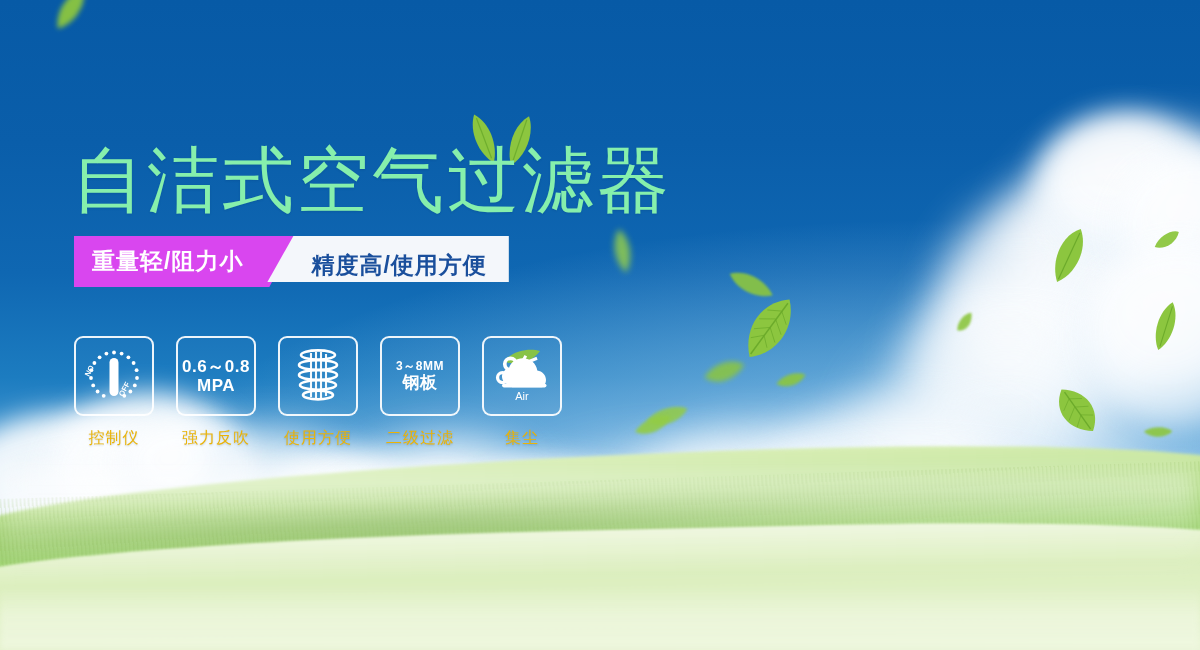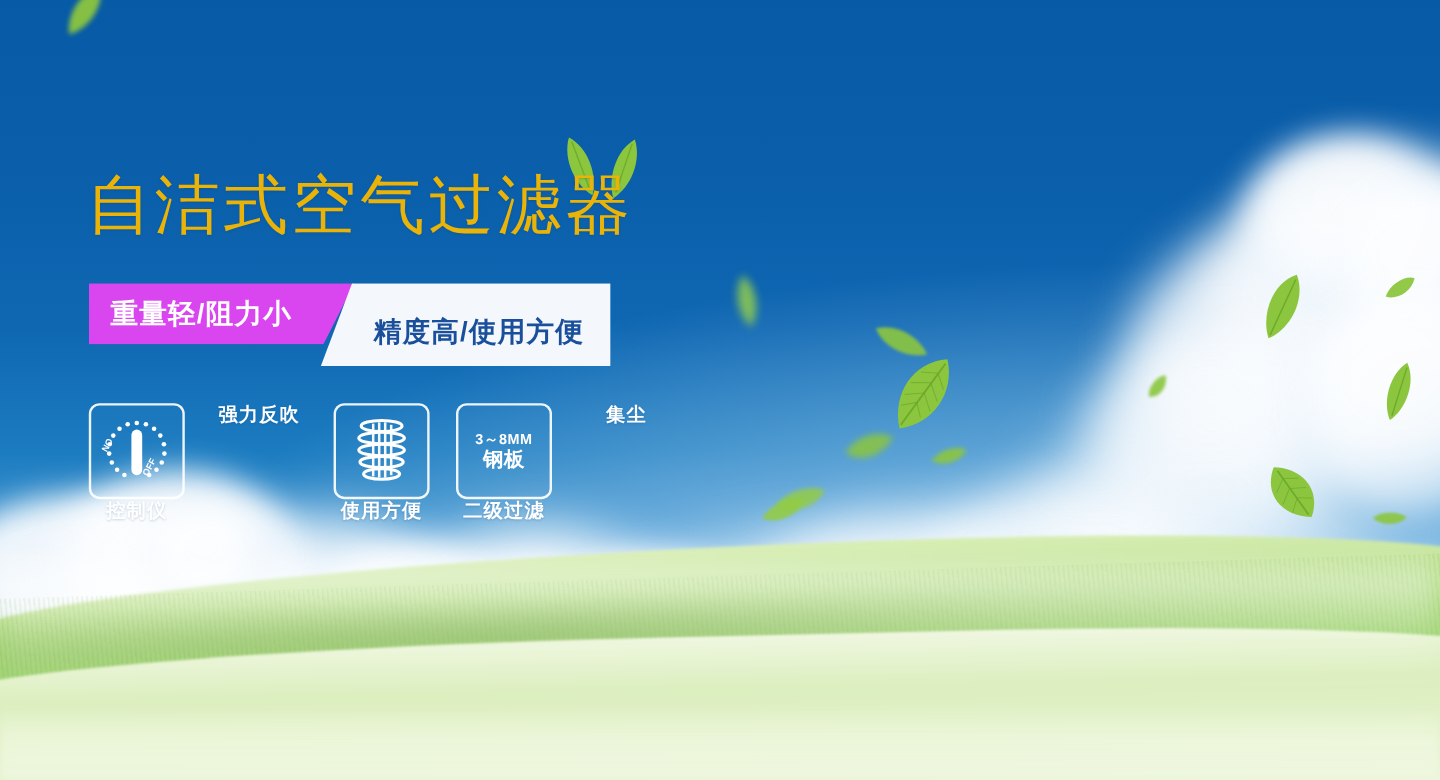--- a/index.html
+++ b/index.html
@@ -81,37 +81,37 @@
 
   
   .leaf { position:absolute; }
   .leaf svg { display:block; width:100%; height:100%; overflow:visible; }
 
   
   .content { position:absolute; left:0; top:0; width:1200px; height:650px; }
 
   .headline {
     position:absolute; left:72px; top:143px;
-    font-size:54px; line-height:1.04; letter-spacing:3px;
-    color:#eab308; font-weight:300; white-space:nowrap;
+    font-size:72px; line-height:1.04; letter-spacing:3px;
+    color:#86efac; font-weight:300; white-space:nowrap;
     text-shadow:0 1px 2px rgba(5,50,100,0.18);
   }
 
   
   .badge { position:absolute; left:74px; top:236px; height:51px; display:flex; }
   .badge-left {
     position:relative; height:51px;
     background:#d946ef; color:#ffffff;
     padding:0 52px 0 18px;
     display:flex; align-items:center;
     font-size:23px; letter-spacing:1px; font-weight:700;
     clip-path:polygon(0 0, 100% 0, calc(100% - 26px) 100%, 0 100%);
   }
   .badge-right {
-    position:relative; height:69px; margin-left:-28px;
+    position:relative; height:46px; margin-left:-28px;
     background:#f4f7fb; color:#1a4f9c;
     padding:12px 22px 0 44px;
     display:flex; align-items:center;
     font-size:23px; letter-spacing:1px; font-weight:700;
     clip-path:polygon(26px 0, 100% 0, 100% 100%, 0 100%);
   }
 
   
   .features { position:absolute; left:74px; top:336px; display:flex; gap:22px; }
   .feature { width:80px; display:flex; flex-direction:column; align-items:center; }
@@ -121,22 +121,22 @@
     background:rgba(255,255,255,0.02);
   }
   .feature-box svg { display:block; }
   .feature-text {
     color:#ffffff; text-align:center; line-height:1.12; font-weight:600;
     letter-spacing:.5px;
   }
   .ft-big { font-size:17px; }
   .ft-sm  { font-size:12px; }
   .feature-label {
-    margin-top:0; font-size:16px; color:#ffffff; white-space:nowrap;
-    letter-spacing:1px; text-shadow:0 1px 2px rgba(5,50,100,0.2);font-weight:bold;
+    margin-top:12px; font-size:16px; color:#eab308; white-space:nowrap;
+    letter-spacing:1px; text-shadow:0 1px 2px rgba(5,50,100,0.2);
   }
 </style>
 </head>
 <body>
 
 <div id="banner">
 
   <div class="sky"></div>
 
   <div class="clouds">
@@ -333,20 +333,26 @@
             </g>
             <rect x="26.5" y="13" width="9" height="38" rx="4.5" fill="#ffffff"></rect>
             <text x="6" y="32" fill="#ffffff" font-family="Liberation Sans, sans-serif" font-size="7.5" font-weight="700" transform="rotate(-62 6 32)">NO</text>
             <text x="40" y="52" fill="#ffffff" font-family="Liberation Sans, sans-serif" font-size="7.5" font-weight="700" transform="rotate(-62 40 52)">OFF</text>
           </svg>
         </div>
         <div class="feature-label">控制仪</div>
       </div>
 
       <div class="feature">
+        <div class="feature-box">
+          <div class="feature-text">
+            <div class="ft-big">0.6～0.8</div>
+            <div class="ft-big">MPA</div>
+          </div>
+        </div>
         <div class="feature-label">强力反吹</div>
       </div>
 
       <div class="feature">
         <div class="feature-box">
           <svg width="56" height="58" viewBox="0 0 56 58">
             <g fill="none" stroke="#ffffff" stroke-width="2.6">
               <ellipse cx="28" cy="8" rx="17" ry="4.6"></ellipse>
               <ellipse cx="28" cy="18" rx="19" ry="4.8"></ellipse>
               <ellipse cx="28" cy="28" rx="19" ry="4.8"></ellipse>
@@ -368,18 +374,37 @@
         <div class="feature-box">
           <div class="feature-text">
             <div class="ft-sm">3～8MM</div>
             <div class="ft-big">钢板</div>
           </div>
         </div>
         <div class="feature-label">二级过滤</div>
       </div>
 
       <div class="feature">
+        <div class="feature-box">
+          <svg width="64" height="58" viewBox="0 0 64 58">
+            <path d="M14 14 C24 3 40 1 50 4 C42 15 26 20 14 14 Z" fill="#8cc63f" opacity=".95"></path>
+            <g fill="#ffffff">
+              <path d="M20.5 9.5 a7.6 7.6 0 1 1 0 15.2 a7.6 7.6 0 1 1 0 -15.2 Z
+                       M20.5 13.2 a3.9 3.9 0 1 0 0 7.8 a3.9 3.9 0 1 0 0 -7.8 Z"></path>
+              <path d="M30 16 l4.5 -8 l2.6 1.5 l-4.5 8 Z"></path>
+              <path d="M38.5 13 l8 -3.2 l1.1 2.9 l-8 3.2 Z"></path>
+              <path d="M12.5 24 a6.6 6.6 0 1 1 0 13.2 a6.6 6.6 0 1 1 0 -13.2 Z
+                       M12.5 27.3 a3.3 3.3 0 1 0 0 6.6 a3.3 3.3 0 1 0 0 -6.6 Z"></path>
+              <path d="M22 38.5 C16.4 38.5 12 34.4 12 29.6 C12 25.6 14.9 22.2 18.9 21.2
+                       C20.5 15.4 26.1 11.2 32.8 11.2 C40.3 11.2 46.5 16.5 47.3 23.4
+                       C52.3 24.1 56 28.1 56 32.9 C56 35.9 54.5 38.5 52.2 40.2
+                       L22 40.2 Z"></path>
+              <rect x="12" y="36.8" width="44.5" height="3.6" rx="1.8"></rect>
+            </g>
+            <text x="32" y="53" fill="#ffffff" text-anchor="middle" font-family="Liberation Sans, sans-serif" font-size="11">Air</text>
+          </svg>
+        </div>
         <div class="feature-label">集尘</div>
       </div>
 
     </div>
   </div>
 </div>
 
 </body></html>

